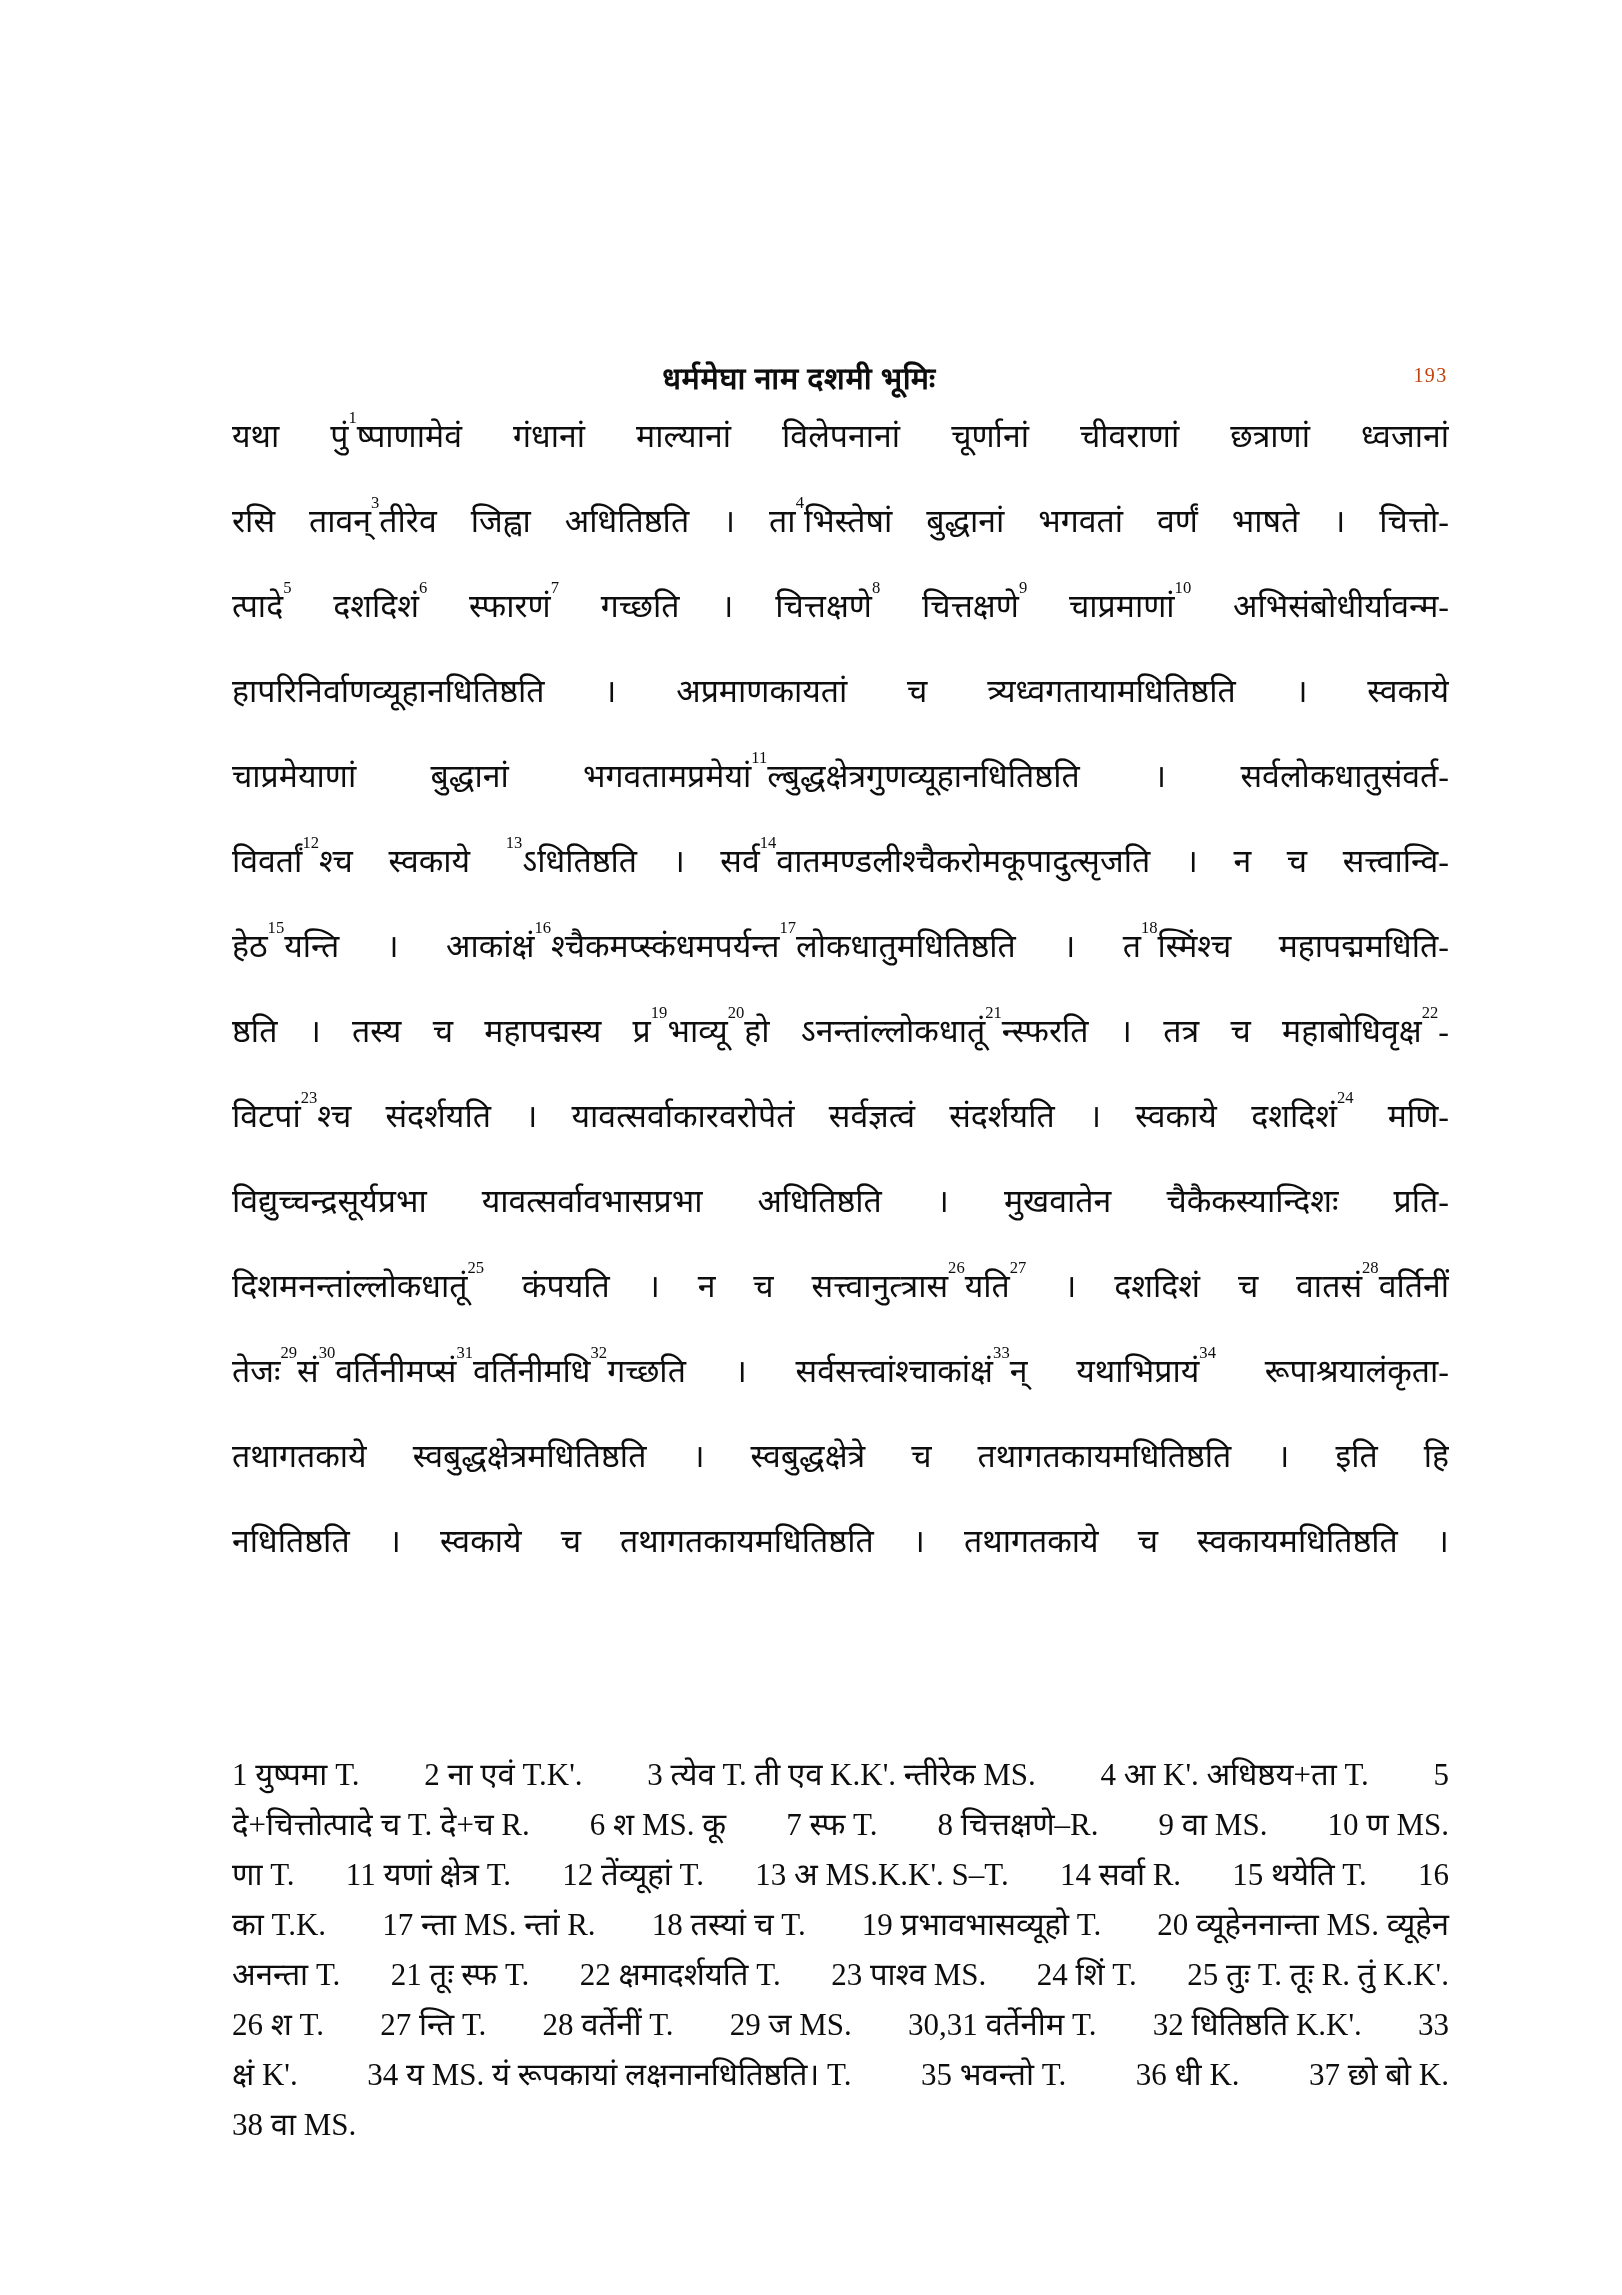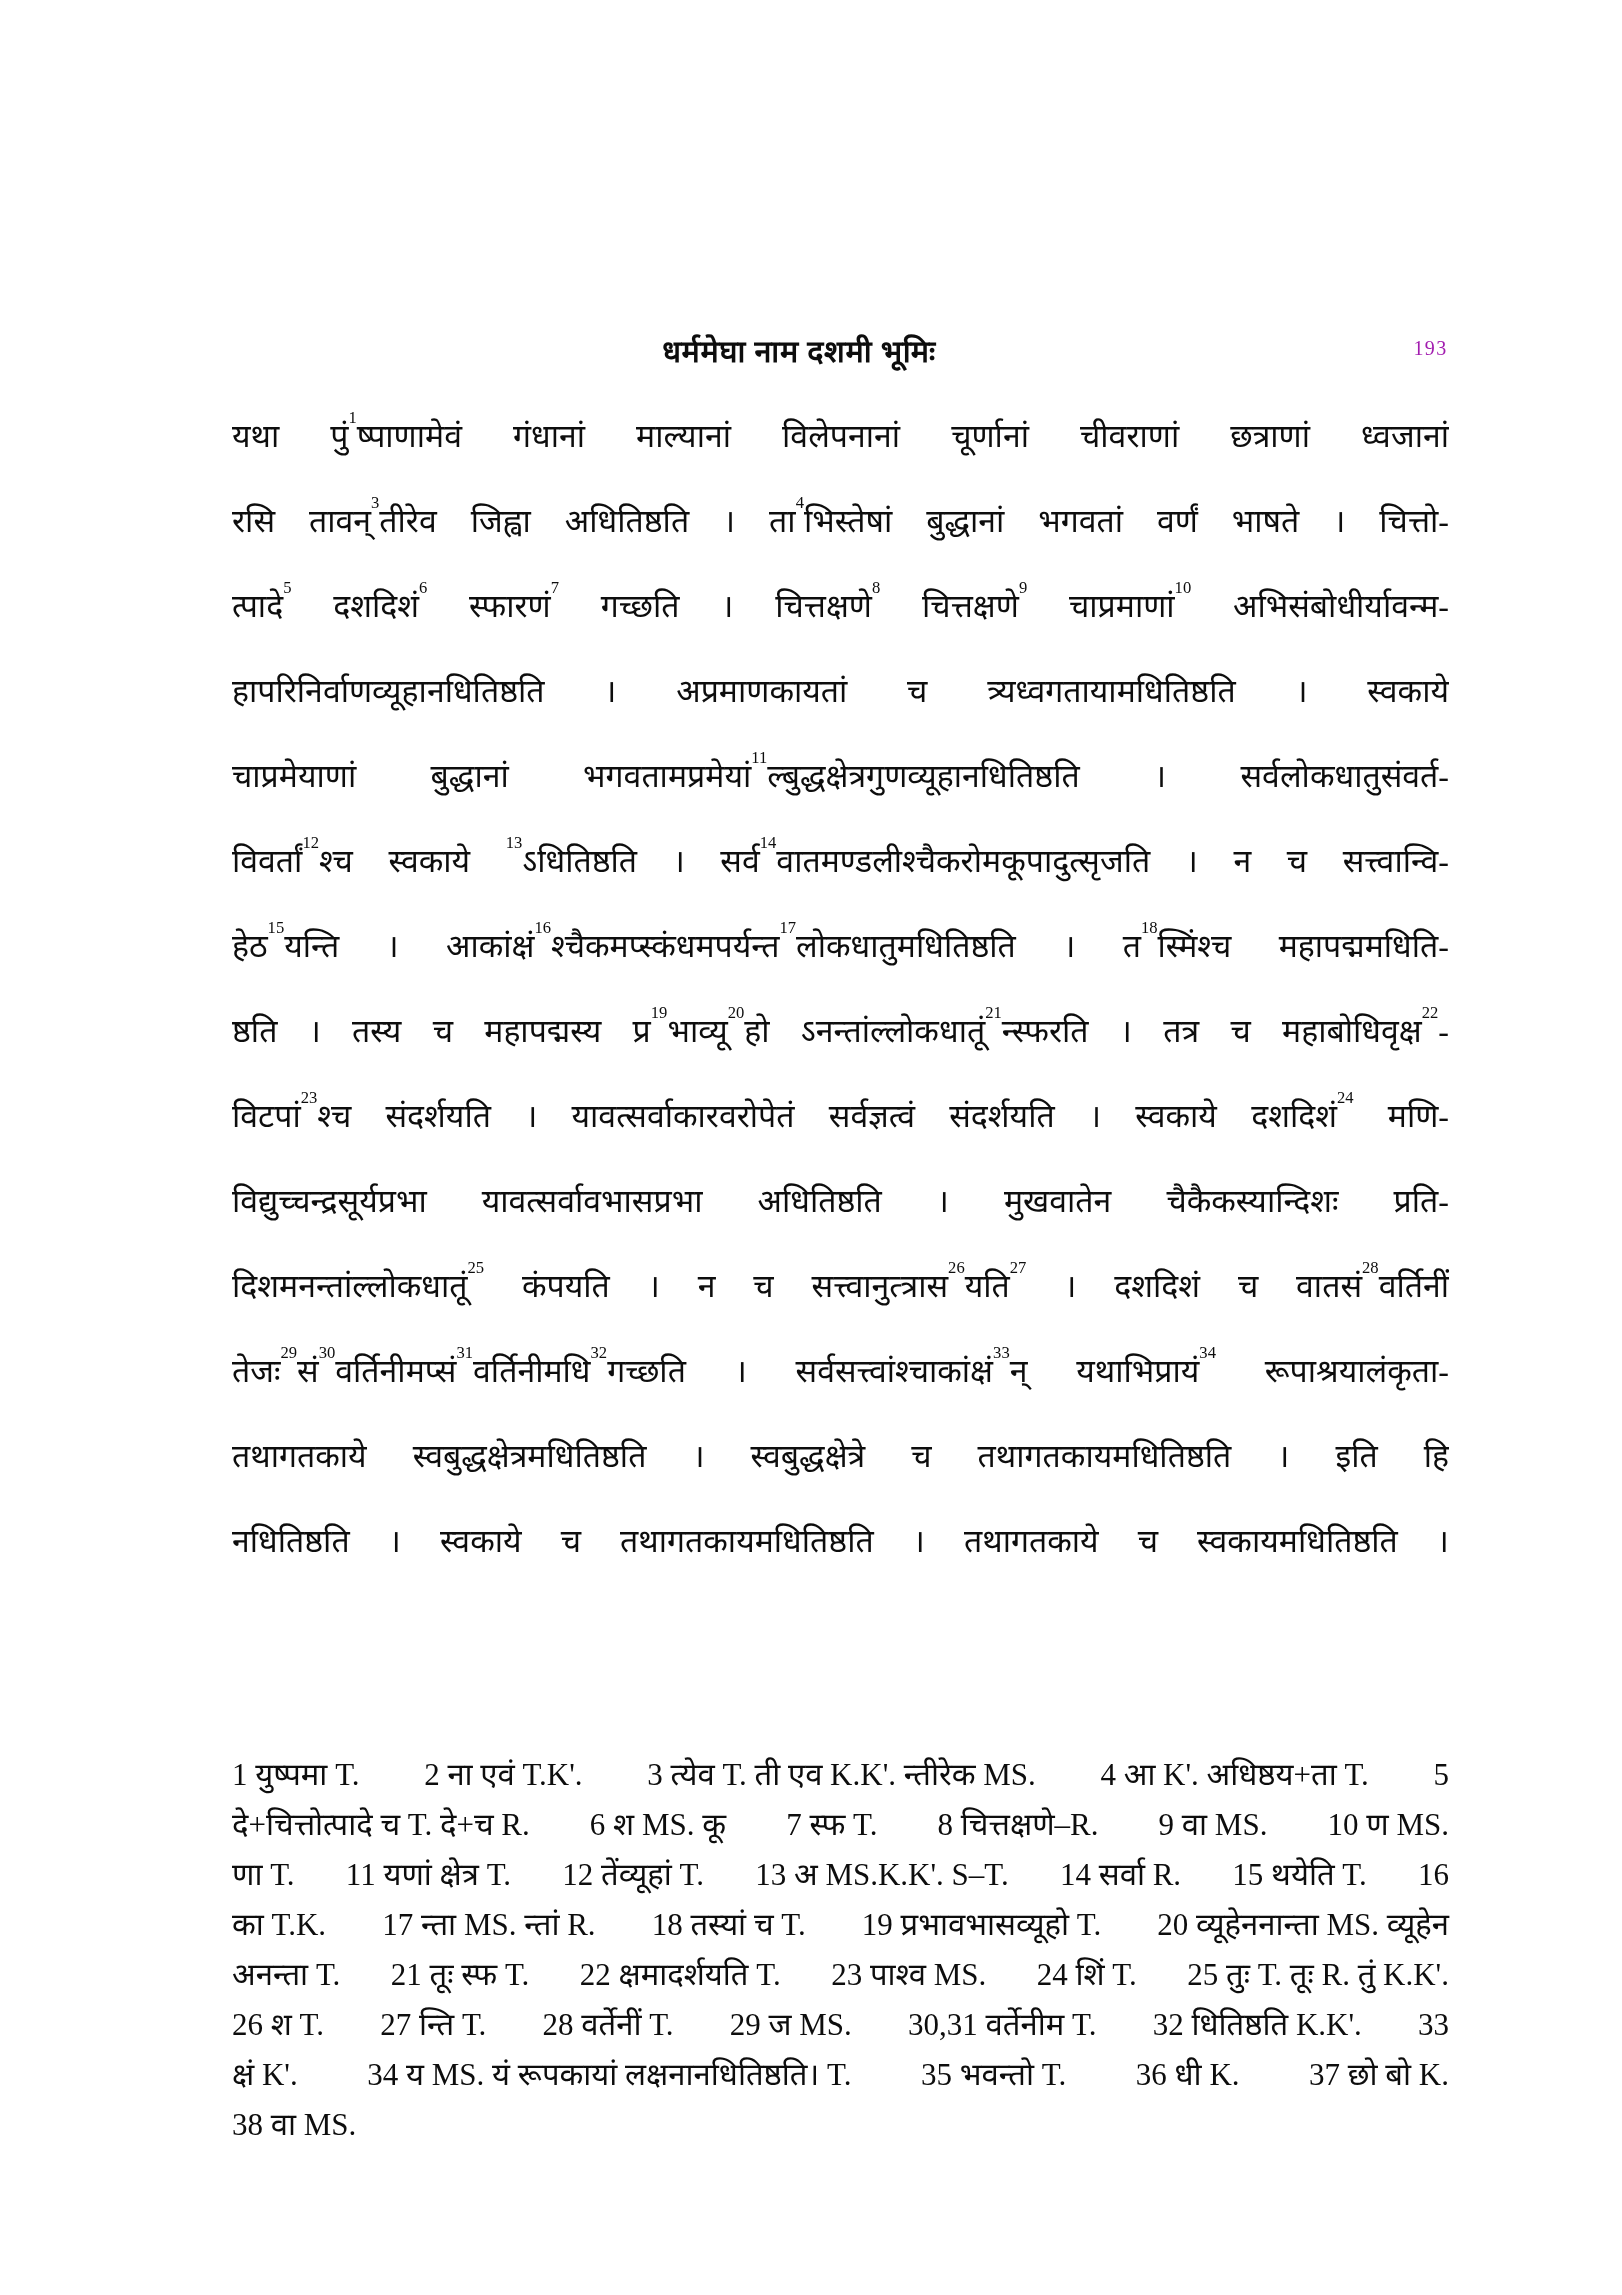--- a/index.html
+++ b/index.html
@@ -11,40 +11,40 @@
     position: relative;
     width: 1623px;
     height: 2295px;
     background: #ffffff;
     color: #0d0d0d;
     font-family: "Liberation Serif", "DejaVu Serif", serif;
     overflow: hidden;
   }
   .running-head {
     position: absolute;
-    top: 329px;
+    top: 356px;
     left: 232px;
     width: 1217px;
     height: 44px;
   }
   .running-head .title {
     display: block;
     text-align: center;
     padding-right: 83px;
     font-size: 30.5px;
     font-weight: bold;
     letter-spacing: 0.7px;
     white-space: nowrap;
   }
   .running-head .pageno {
     position: absolute;
     right: 1.4px;
     top: 8.3px;
     font-size: 20px;
-    color: #a21caf;
+    color: #c2410c;
     letter-spacing: 1.4px;
   }
   .body-text {
     position: absolute;
     top: 394px;
     left: 232px;
     width: 1217px;
     font-size: 32px;
     line-height: 85px;
   }

